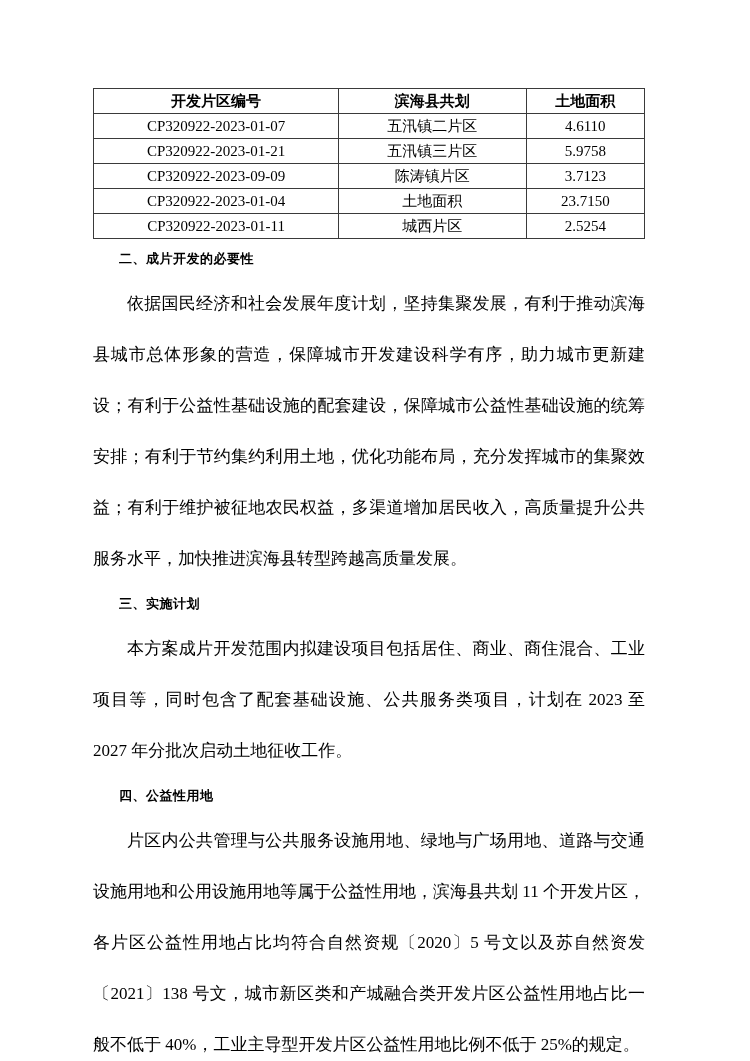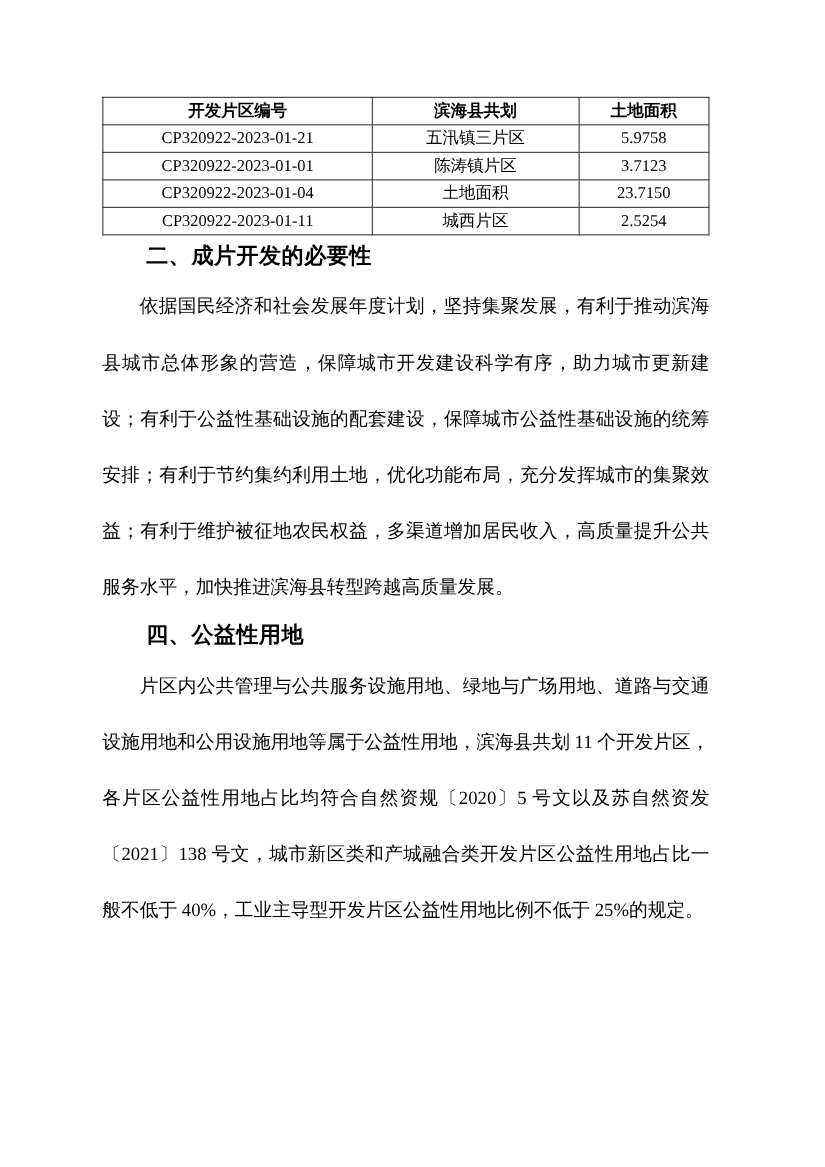--- a/index.html
+++ b/index.html
@@ -36,21 +36,21 @@
     overflow: hidden;
   }
   table.land-table th { font-weight: bold; }
   .col-code { width: 44.5%; }
   .col-name { width: 34%; }
   .col-area { width: 21.5%; }
 
   .section-heading {
     font-family: Liberation Sans, sans-serif;
     font-weight: bold;
-    font-size: 20px;
+    font-size: 13px;
     line-height: 39px;
     text-indent: 2em;
     letter-spacing: 0.5px;
   }
   .para {
     font-size: 17px;
     line-height: 51px;
     text-align: justify;
     text-indent: 2em;
   }
@@ -69,26 +69,31 @@
       </colgroup>
       <thead>
         <tr>
           <th>开发片区编号</th>
           <th>滨海县共划</th>
           <th>土地面积</th>
         </tr>
       </thead>
       <tbody>
         <tr>
+          <td>CP320922-2023-01-07</td>
+          <td>五汛镇二片区</td>
+          <td>4.6110</td>
+        </tr>
+        <tr>
           <td>CP320922-2023-01-21</td>
           <td>五汛镇三片区</td>
           <td>5.9758</td>
         </tr>
         <tr>
-          <td>CP320922-2023-01-01</td>
+          <td>CP320922-2023-09-09</td>
           <td>陈涛镇片区</td>
           <td>3.7123</td>
         </tr>
         <tr>
           <td>CP320922-2023-01-04</td>
           <td>土地面积</td>
           <td>23.7150</td>
         </tr>
         <tr>
           <td>CP320922-2023-01-11</td>
@@ -96,20 +101,24 @@
           <td>2.5254</td>
         </tr>
       </tbody>
     </table>
 
     <div>
       <h2 class="section-heading">二、成片开发的必要性</h2>
       <p class="para">依据国民经济和社会发展年度计划，坚持集聚发展，有利于推动滨海县城市总体形象的营造，保障城市开发建设科学有序，助力城市更新建设；有利于公益性基础设施的配套建设，保障城市公益性基础设施的统筹安排；有利于节约集约利用土地，优化功能布局，充分发挥城市的集聚效益；有利于维护被征地农民权益，多渠道增加居民收入，高质量提升公共服务水平，加快推进滨海县转型跨越高质量发展。</p>
     </div>
 
+    <div>
+      <h2 class="section-heading">三、实施计划</h2>
+      <p class="para">本方案成片开发范围内拟建设项目包括居住、商业、商住混合、工业项目等，同时包含了配套基础设施、公共服务类项目，计划在 2023 至 2027 年分批次启动土地征收工作。</p>
+    </div>
 
     <div>
       <h2 class="section-heading">四、公益性用地</h2>
       <p class="para">片区内公共管理与公共服务设施用地、绿地与广场用地、道路与交通设施用地和公用设施用地等属于公益性用地，滨海县共划 11 个开发片区，各片区公益性用地占比均符合自然资规〔2020〕5 号文以及苏自然资发〔2021〕138 号文，城市新区类和产城融合类开发片区公益性用地占比一般不低于 40%，工业主导型开发片区公益性用地比例不低于 25%的规定。</p>
     </div>
 
   </div>
 </div>
 
 </body></html>

